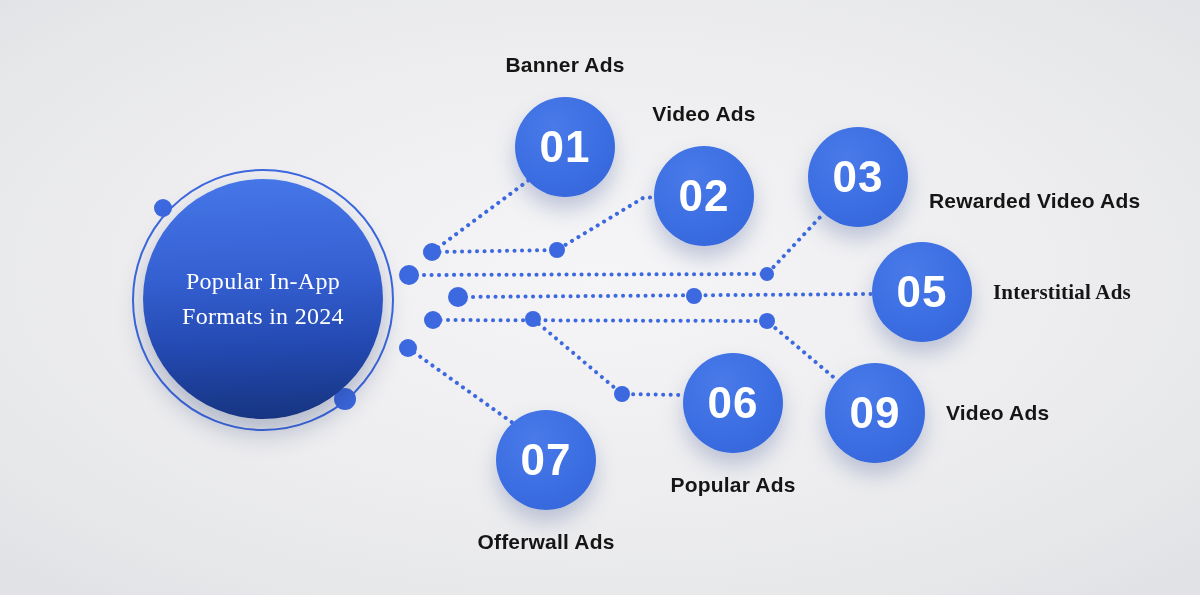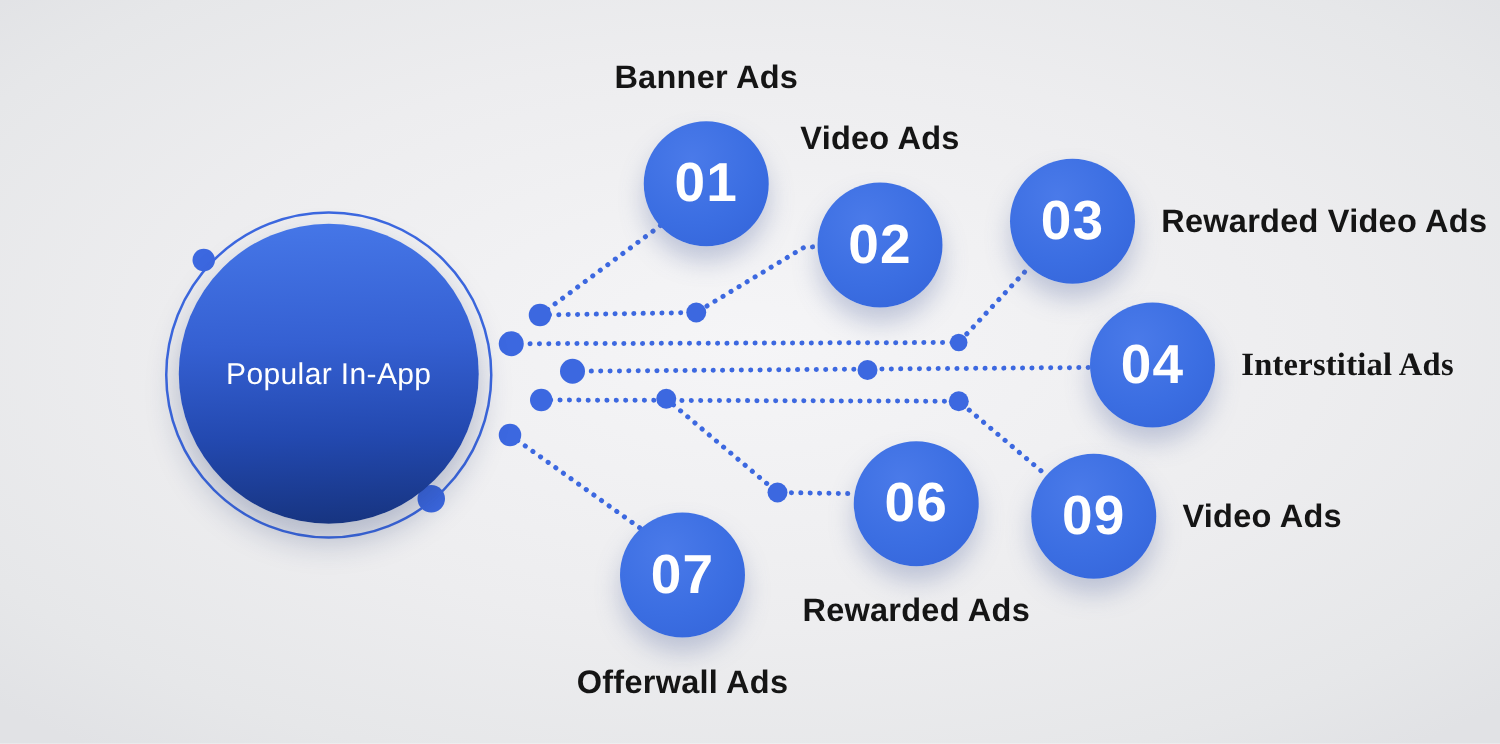--- a/index.html
+++ b/index.html
@@ -15,39 +15,39 @@
   .hub-ring{
     position:absolute;left:132px;top:169px;width:262px;height:262px;
     border:2px solid var(--accent,#2e5bd8);border-radius:50%;
     box-sizing:border-box;
   }
   .hub-disc{
     position:absolute;left:143px;top:179px;width:240px;height:240px;border-radius:50%;
     background:linear-gradient(178deg,#4677e8 0%,#3560d2 40%,#2349b0 70%,#16337e 100%);
     box-shadow:0 14px 26px rgba(25,45,105,.28);
     display:flex;flex-direction:column;align-items:center;justify-content:center;
-    color:#fff;text-align:center;line-height:35px;font-size:24px;
+    color:#fff;text-align:center;line-height:35px;font-size:24px;font-family:Liberation Serif, serif;
   }
   .hub-line{font-weight:400;letter-spacing:.3px;}
   .hub-line.bold{font-weight:700;}
   
   .item{position:absolute;width:100px;height:100px;}
   .item-circle{
     width:100px;height:100px;border-radius:50%;
     background:radial-gradient(circle at 38% 30%, #4a7ae9 0%, #3b6ee2 55%, #3363d8 100%);
     box-shadow:0 12px 20px rgba(96,115,165,.35);
     display:flex;align-items:center;justify-content:center;
   }
   .item-number{
     color:#fff;font-size:44px;font-weight:700;letter-spacing:1px;
     font-family:"Liberation Sans","DejaVu Sans",sans-serif;
   }
   .item-label{
     position:absolute;white-space:nowrap;
-    font-size:26px;font-weight:700;color:#151515;letter-spacing:.2px;
+    font-size:21px;font-weight:700;color:#151515;letter-spacing:.2px;
   }
   .label-top{bottom:calc(100% + 20px);left:50%;transform:translateX(-50%);}
   .label-bottom{top:calc(100% + 20px);left:50%;transform:translateX(-50%);}
   .label-right{left:calc(100% + 21px);top:50%;transform:translateY(-50%);}
 </style>
 </head>
 <body>
 
 <div class="stage">
   <svg class="connector-layer" id="connector-svg" viewBox="0 0 1200 595">
@@ -69,58 +69,59 @@
       <circle cx="533" cy="319" r="8" fill="#3c68e0"></circle>
       <circle cx="767" cy="321" r="8" fill="#3c68e0"></circle>
       <circle cx="622" cy="394" r="8" fill="#3c68e0"></circle>
       <circle cx="163" cy="208" r="9" fill="#3c68e0"></circle>
       <circle cx="345" cy="399" r="11" fill="#3c68e0"></circle>
     </svg>
 
   <div class="hub-ring"></div>
   <div class="hub-disc">
     <div class="hub-line">Popular In-App</div>
+    <div class="hub-line">Formats in 2024</div>
   </div>
 
   <div id="items-root">
       <div class="item" style="left: 515px; top: 97px;">
         <div class="item-circle">
           <span class="item-number">01</span>
         </div>
         <div class="item-label label-top" style="color: rgb(21, 21, 21);">Banner Ads</div>
       </div>
       <div class="item" style="left: 654px; top: 146px;">
         <div class="item-circle">
           <span class="item-number">02</span>
         </div>
         <div class="item-label label-top" style="color: rgb(21, 21, 21);">Video Ads</div>
       </div>
       <div class="item" style="left: 808px; top: 127px;">
         <div class="item-circle">
           <span class="item-number">03</span>
         </div>
-        <div class="item-label label-right" style="color: rgb(21, 21, 21);">Rewarded Video Ads</div>
+        <div class="item-label label-right" style="color: rgb(21, 21, 21); margin-top: 24px;">Rewarded Video Ads</div>
       </div>
       <div class="item" style="left: 872px; top: 242px;">
         <div class="item-circle">
-          <span class="item-number">04</span>
+          <span class="item-number">05</span>
         </div>
         <div class="item-label label-right" style="color: rgb(21, 21, 21); font-family: Liberation Serif, serif;">Interstitial Ads</div>
       </div>
       <div class="item" style="left: 825px; top: 363px;">
         <div class="item-circle">
           <span class="item-number">09</span>
         </div>
         <div class="item-label label-right" style="color: rgb(21, 21, 21);">Video Ads</div>
       </div>
       <div class="item" style="left: 683px; top: 353px;">
         <div class="item-circle">
           <span class="item-number">06</span>
         </div>
-        <div class="item-label label-bottom" style="color: rgb(21, 21, 21);">Rewarded Ads</div>
+        <div class="item-label label-bottom" style="color: rgb(21, 21, 21);">Popular Ads</div>
       </div>
       <div class="item" style="left: 496px; top: 410px;">
         <div class="item-circle">
           <span class="item-number">07</span>
         </div>
         <div class="item-label label-bottom" style="color: rgb(21, 21, 21);">Offerwall Ads</div>
       </div>
     </div>
 </div>
 

